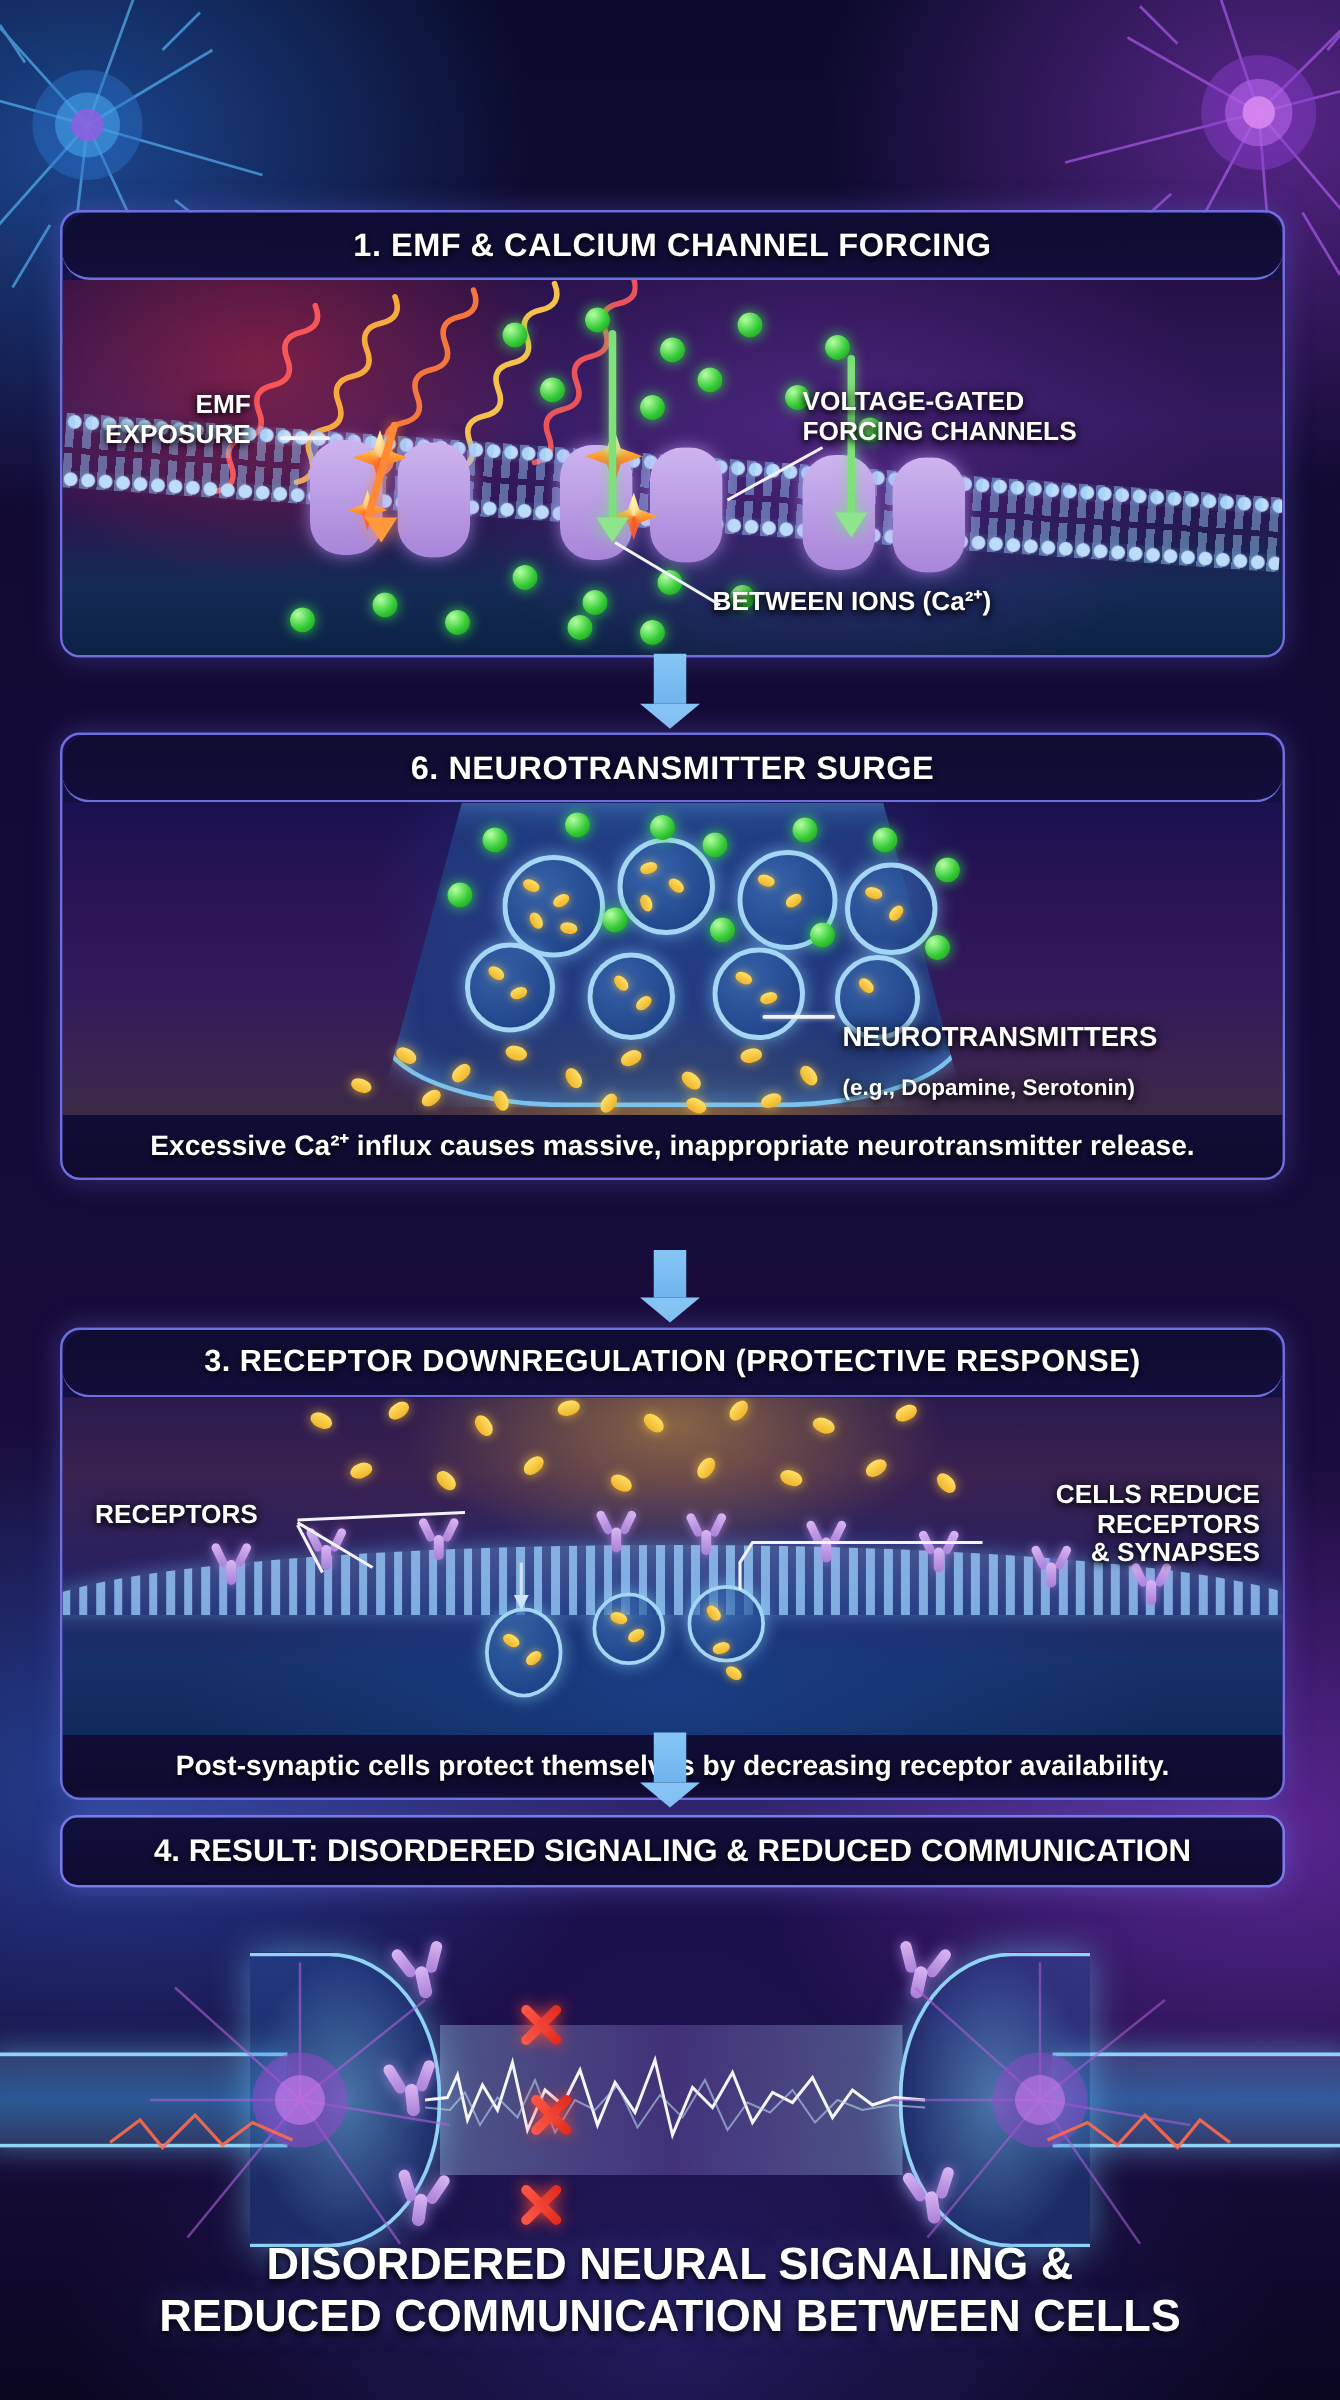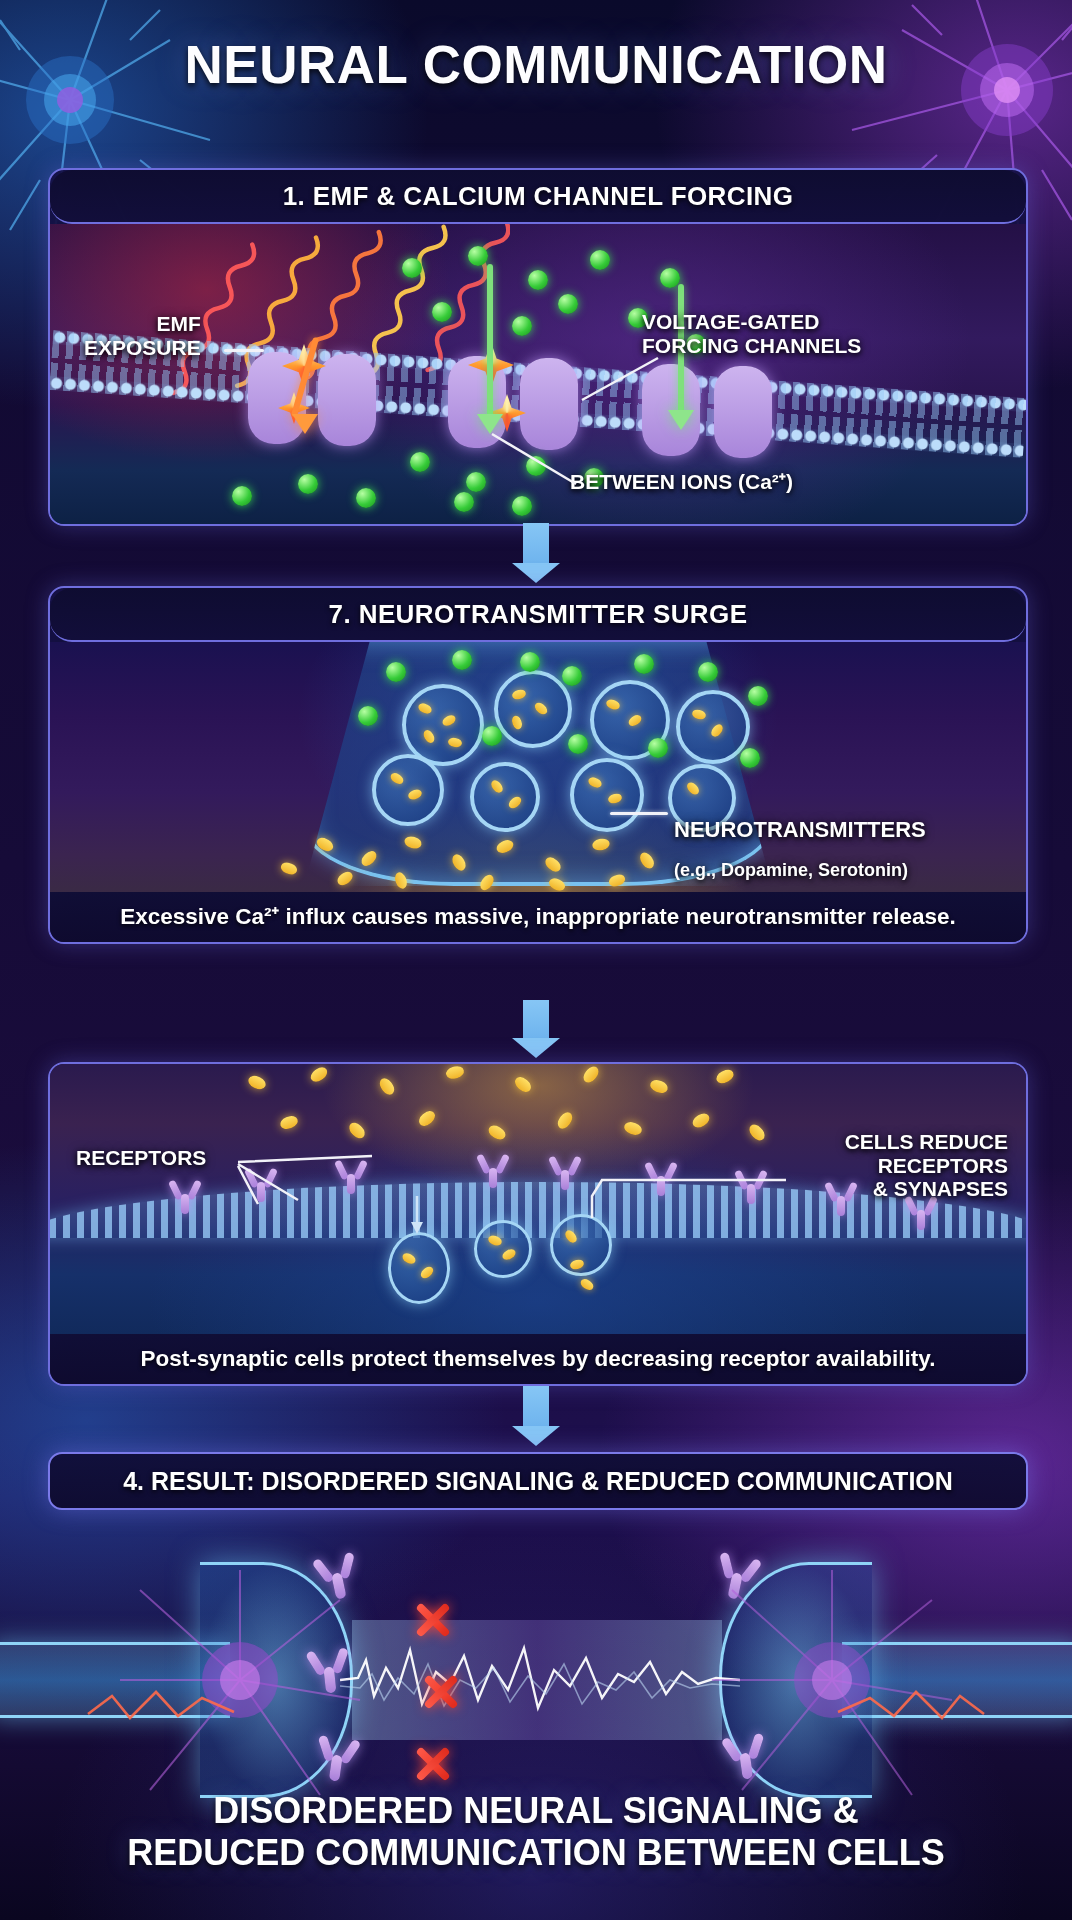--- a/index.html
+++ b/index.html
@@ -200,21 +200,20 @@
     <g stroke="#a255e0" stroke-width="2.2" fill="none" opacity=".75">
       <path d="M215 115 L310 20 M215 115 L330 85 M215 115 L300 215 M215 115 L180 10 M215 115 L110 55 M215 115 L60 155 M215 115 L140 255 M215 115 L230 300"></path>
       <path d="M270 65 L295 35 M150 60 L120 30 M145 180 L95 225 M250 195 L280 245"></path>
     </g>
     <circle cx="215" cy="115" r="46" fill="#8a3fcf" opacity=".45"></circle>
     <circle cx="215" cy="115" r="27" fill="#bb6af0" opacity=".55"></circle>
     <circle cx="215" cy="115" r="13" fill="#e08ff5" opacity=".8"></circle>
   </svg>
 
   <div class="title">
-    <span>NEURAL COMMUNICATION</span>
   </div>
 
   <div class="panel" style="top:168px;">
     <div class="panel-head">1. EMF &amp; CALCIUM CHANNEL FORCING</div>
     <div class="panel-body" id="p1body">
 
       <svg style="position:absolute;left:120px;top:0;" width="340" height="230" viewBox="0 0 340 230">
         <g fill="none" stroke-width="4.5" stroke-linecap="round">
           <path d="M40 10 q14 12 0 24 q-14 12 0 24 q14 12 0 24 q-14 12 0 24 q14 12 0 24 q-14 12 0 24 q14 12 0 24" stroke="#ff5a5a" opacity=".95" transform="rotate(28 40 100)"></path>
           <path d="M100 2 q14 12 0 24 q-14 12 0 24 q14 12 0 24 q-14 12 0 24 q14 12 0 24 q-14 12 0 24 q14 12 0 24" stroke="#ffb13d" opacity=".95" transform="rotate(28 100 100)"></path>
@@ -285,21 +284,21 @@
         </svg>
     </div>
   </div>
 
   <div class="flow-arrow" style="top:523px;">
     <div class="stem" style="height:40px;"></div>
       <div class="head"></div>
   </div>
 
   <div class="panel" style="top:586px;">
-    <div class="panel-head">7. NEUROTRANSMITTER SURGE</div>
+    <div class="panel-head">6. NEUROTRANSMITTER SURGE</div>
     <div class="panel-body" id="p2body">
       <div class="bouton"></div>
 
       <div class="vesicle" style="left:352px;top:42px;width:74px;height:74px;"></div>
       <div class="vesicle" style="left:444px;top:28px;width:70px;height:70px;"></div>
       <div class="vesicle" style="left:540px;top:38px;width:72px;height:72px;"></div>
       <div class="vesicle" style="left:626px;top:48px;width:66px;height:66px;"></div>
       <div class="vesicle" style="left:322px;top:112px;width:64px;height:64px;"></div>
       <div class="vesicle" style="left:420px;top:120px;width:62px;height:62px;"></div>
       <div class="vesicle" style="left:520px;top:116px;width:66px;height:66px;"></div>
@@ -360,20 +359,21 @@
     </div>
     <div class="caption">Excessive Ca²⁺ influx causes massive, inappropriate neurotransmitter release.</div>
   </div>
 
   <div class="flow-arrow" style="top:1000px;">
     <div class="stem" style="height:38px;"></div>
       <div class="head"></div>
   </div>
 
   <div class="panel" style="top:1062px;">
+    <div class="panel-head" style="font-size:24.5px;">3. RECEPTOR DOWNREGULATION (PROTECTIVE RESPONSE)</div>
     <div class="panel-body" id="p3body">
 
       <div class="nt" style="left:200px;top:14px;transform:rotate(25deg) scale(1.3);"></div>
       <div class="nt" style="left:262px;top:6px;transform:rotate(-35deg) scale(1.3);"></div>
       <div class="nt" style="left:330px;top:18px;transform:rotate(55deg) scale(1.3);"></div>
       <div class="nt" style="left:398px;top:4px;transform:rotate(-15deg) scale(1.3);"></div>
       <div class="nt" style="left:466px;top:16px;transform:rotate(40deg) scale(1.3);"></div>
       <div class="nt" style="left:534px;top:6px;transform:rotate(-50deg) scale(1.3);"></div>
       <div class="nt" style="left:602px;top:18px;transform:rotate(20deg) scale(1.3);"></div>
       <div class="nt" style="left:668px;top:8px;transform:rotate(-28deg) scale(1.3);"></div>

